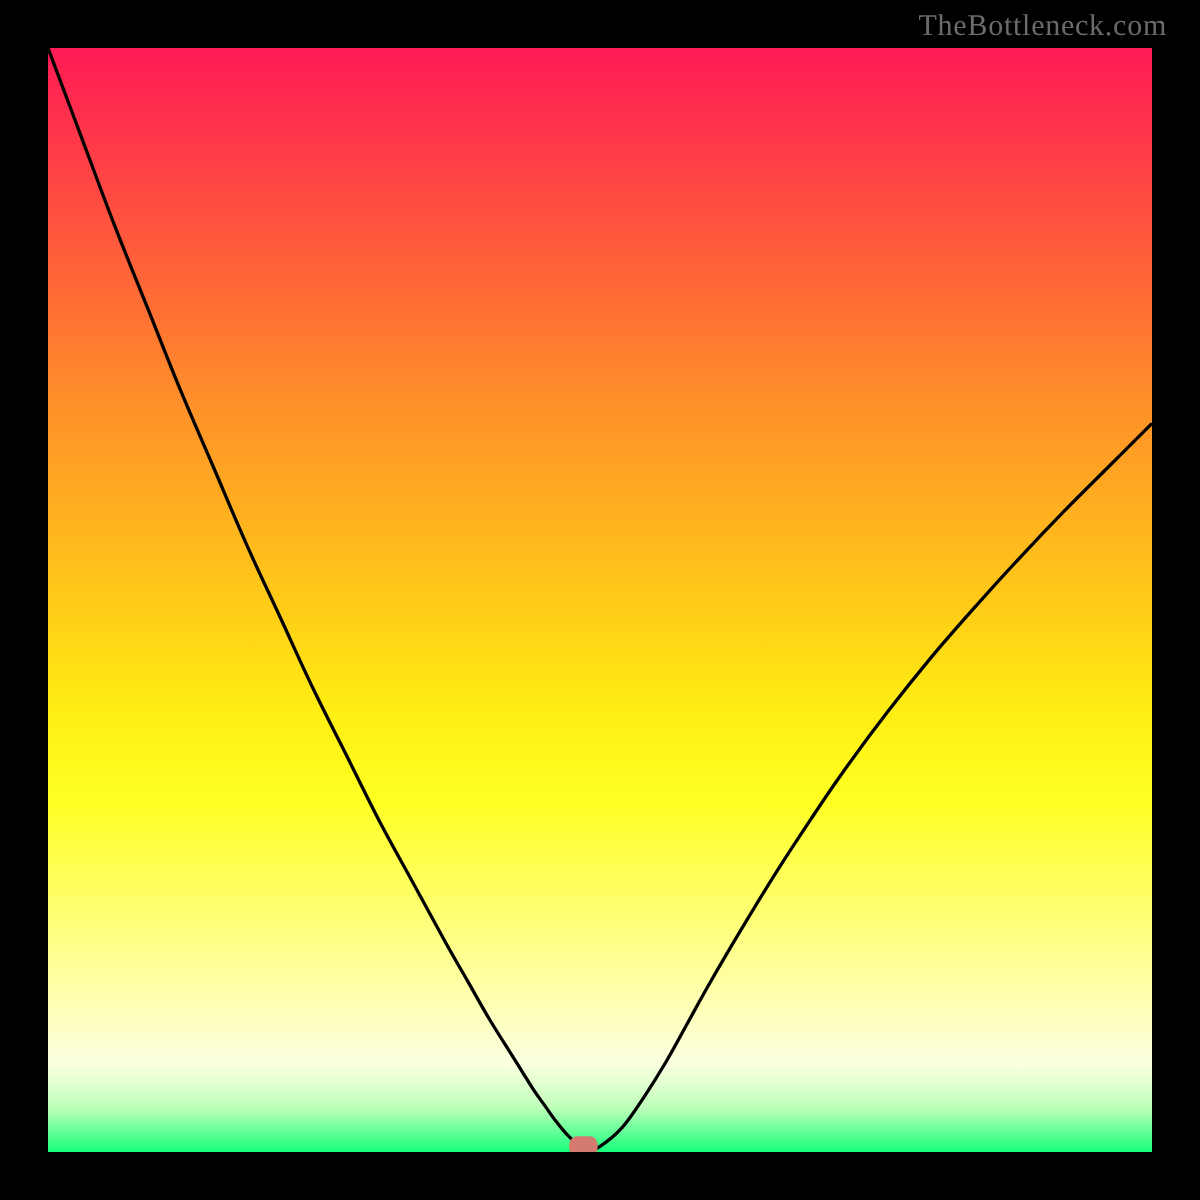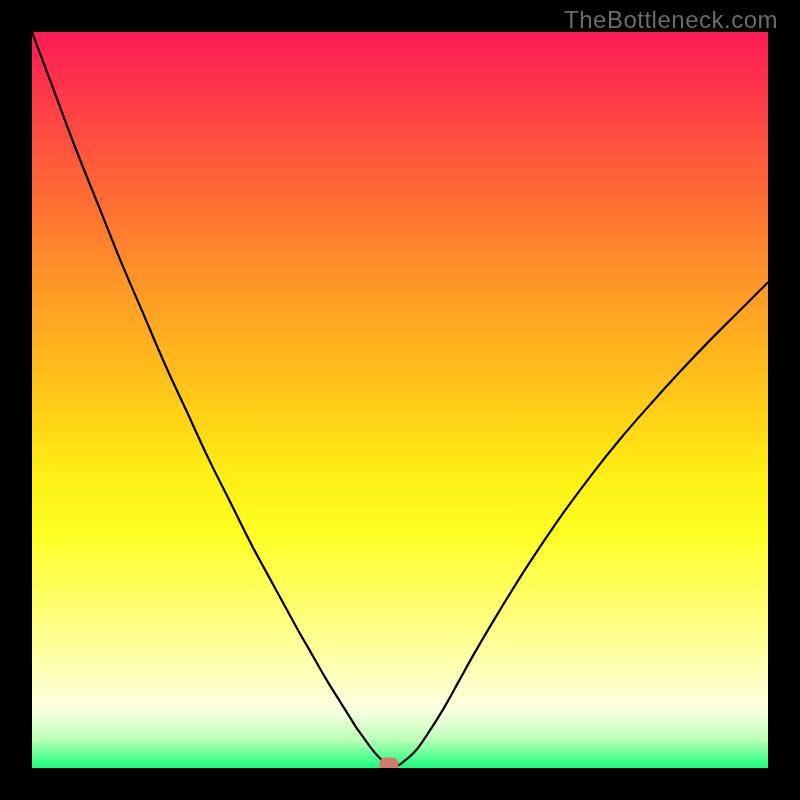--- a/index.html
+++ b/index.html
@@ -15,24 +15,25 @@
     position: relative;
     width: 800px;
     height: 800px;
     background: #000;
   }
   .watermark {
     position: absolute;
     top: 6px;
     right: 22px;
     color: #6b6b6b;
-    font-size: 24px;
+    font-size: 20px;
     letter-spacing: 0.5px;
     z-index: 30;
     user-select: none;
+    font-family: Liberation Serif, serif;
   }
   .gradient-box {
     position: absolute;
     left: 32px;
     top: 32px;
     width: 736px;
     height: 736px;
     z-index: 5;
     background:
       linear-gradient(to bottom,

